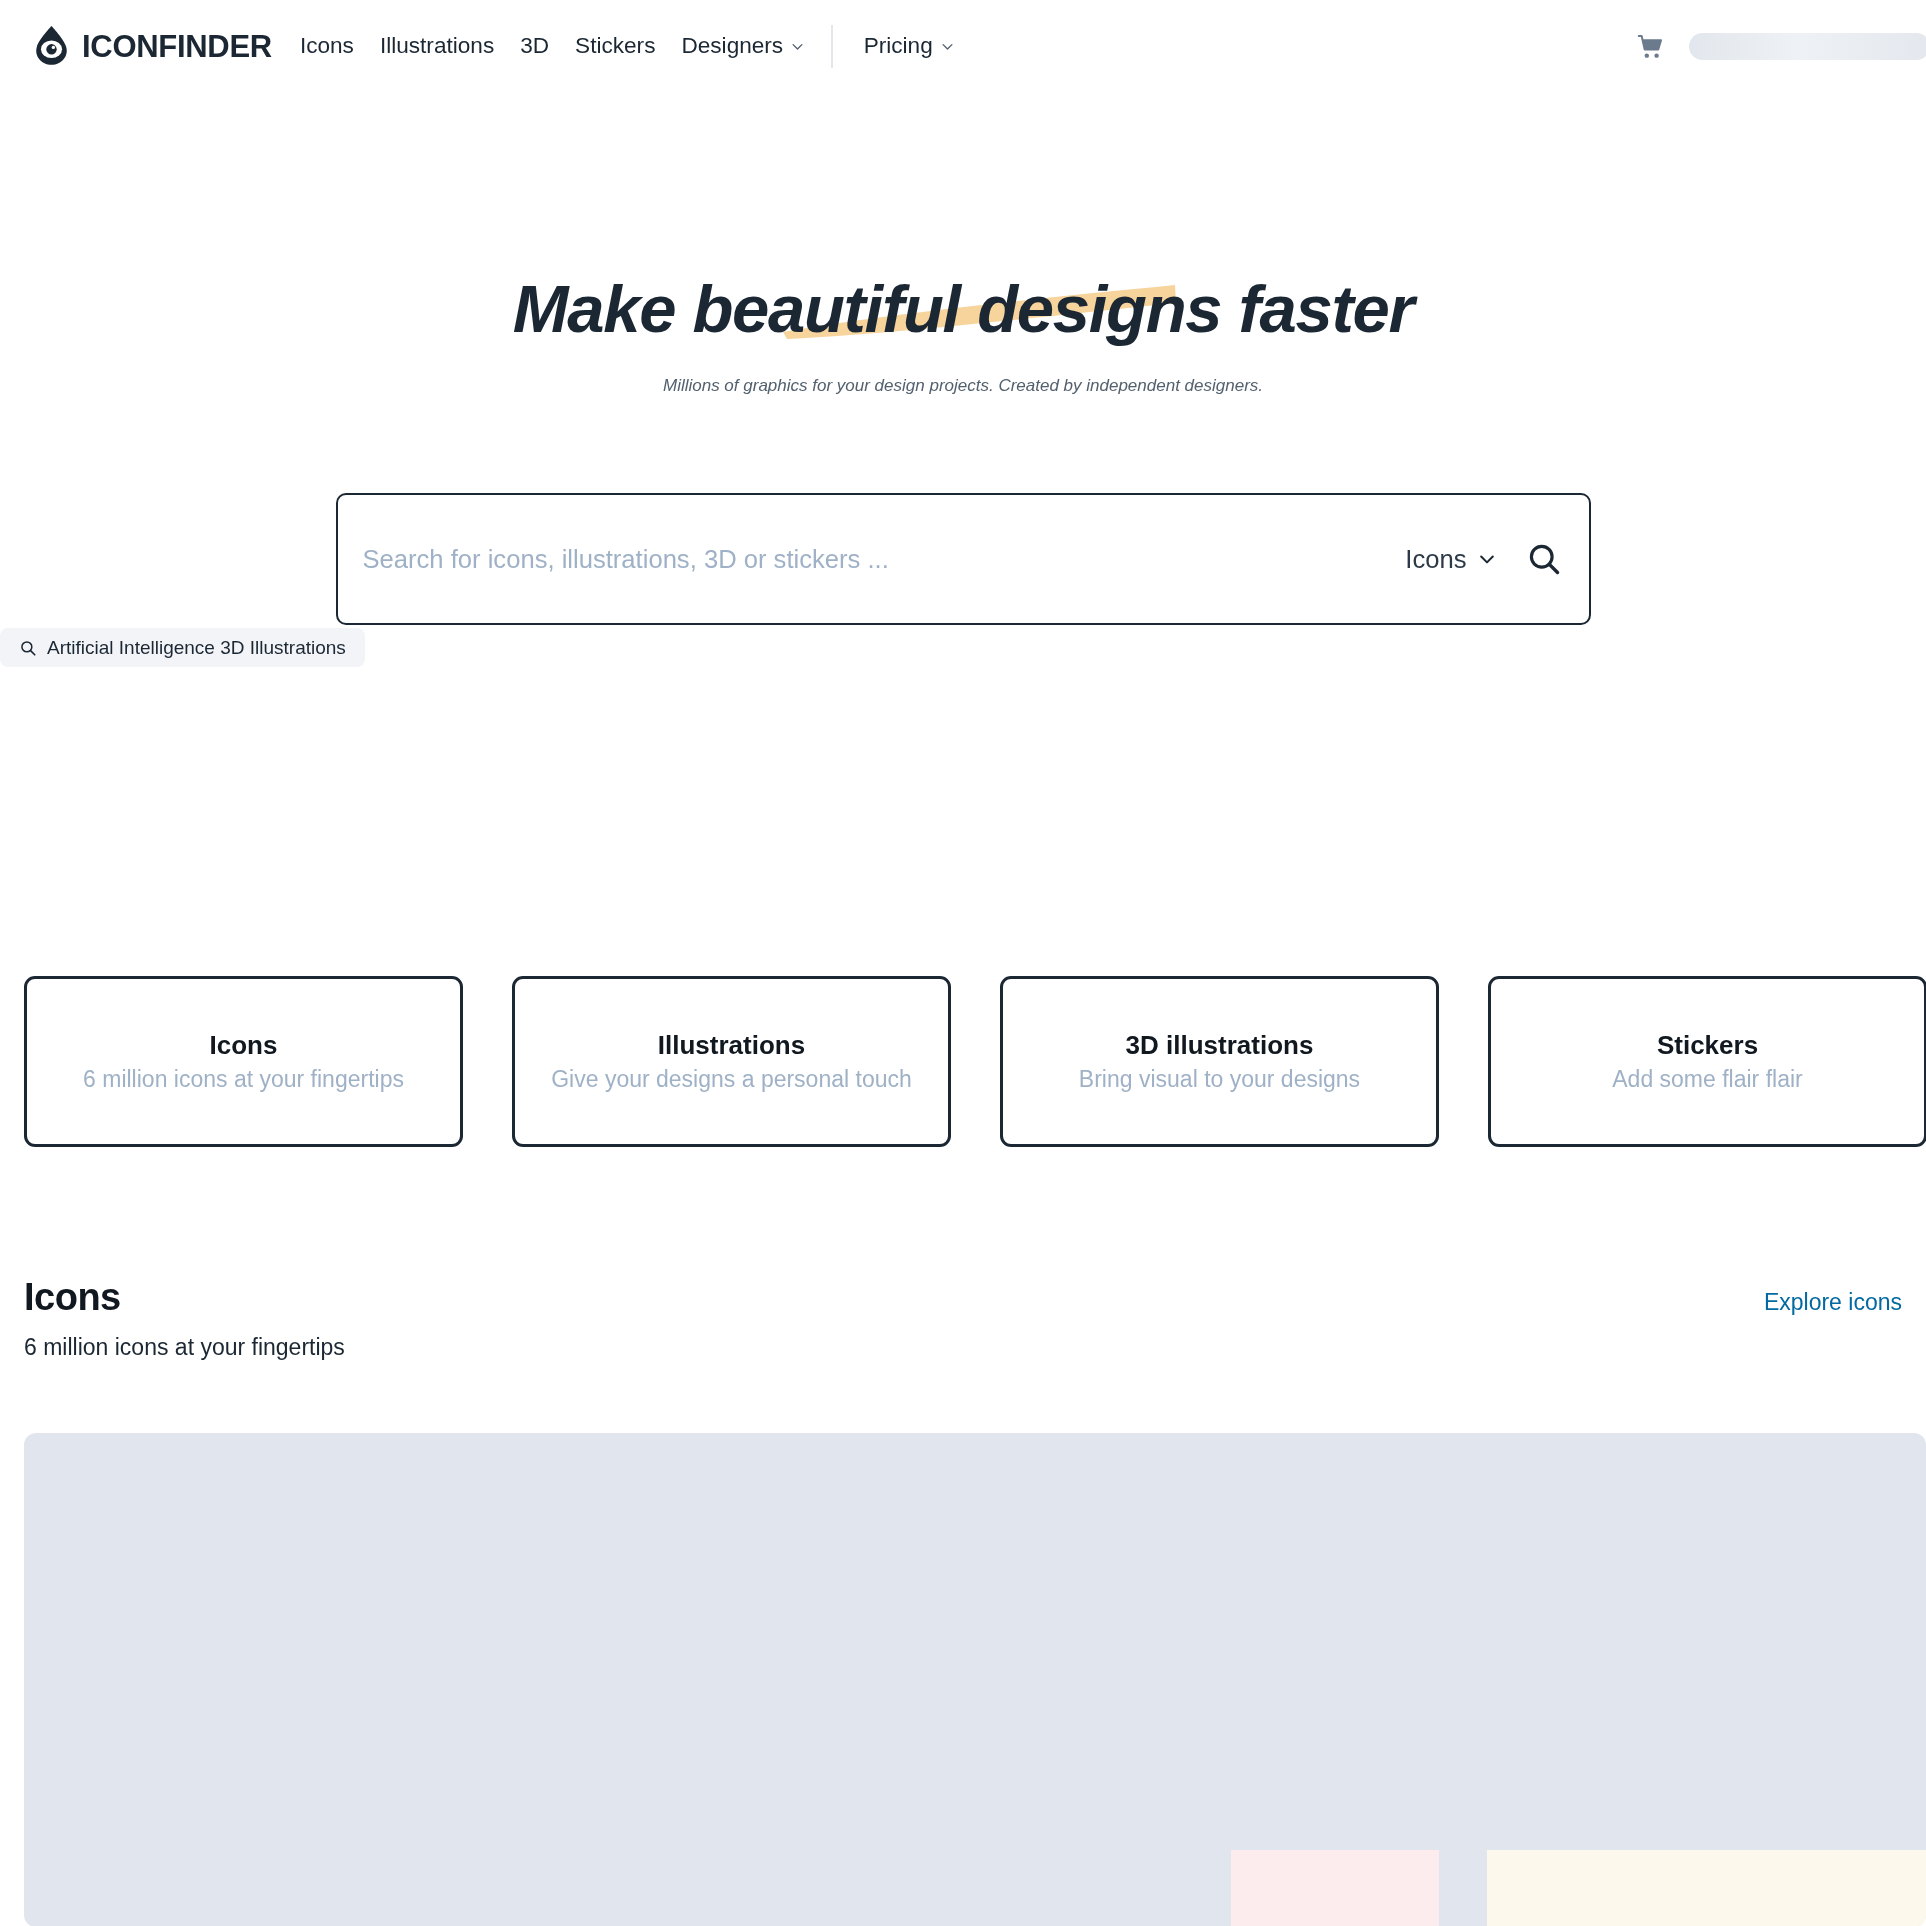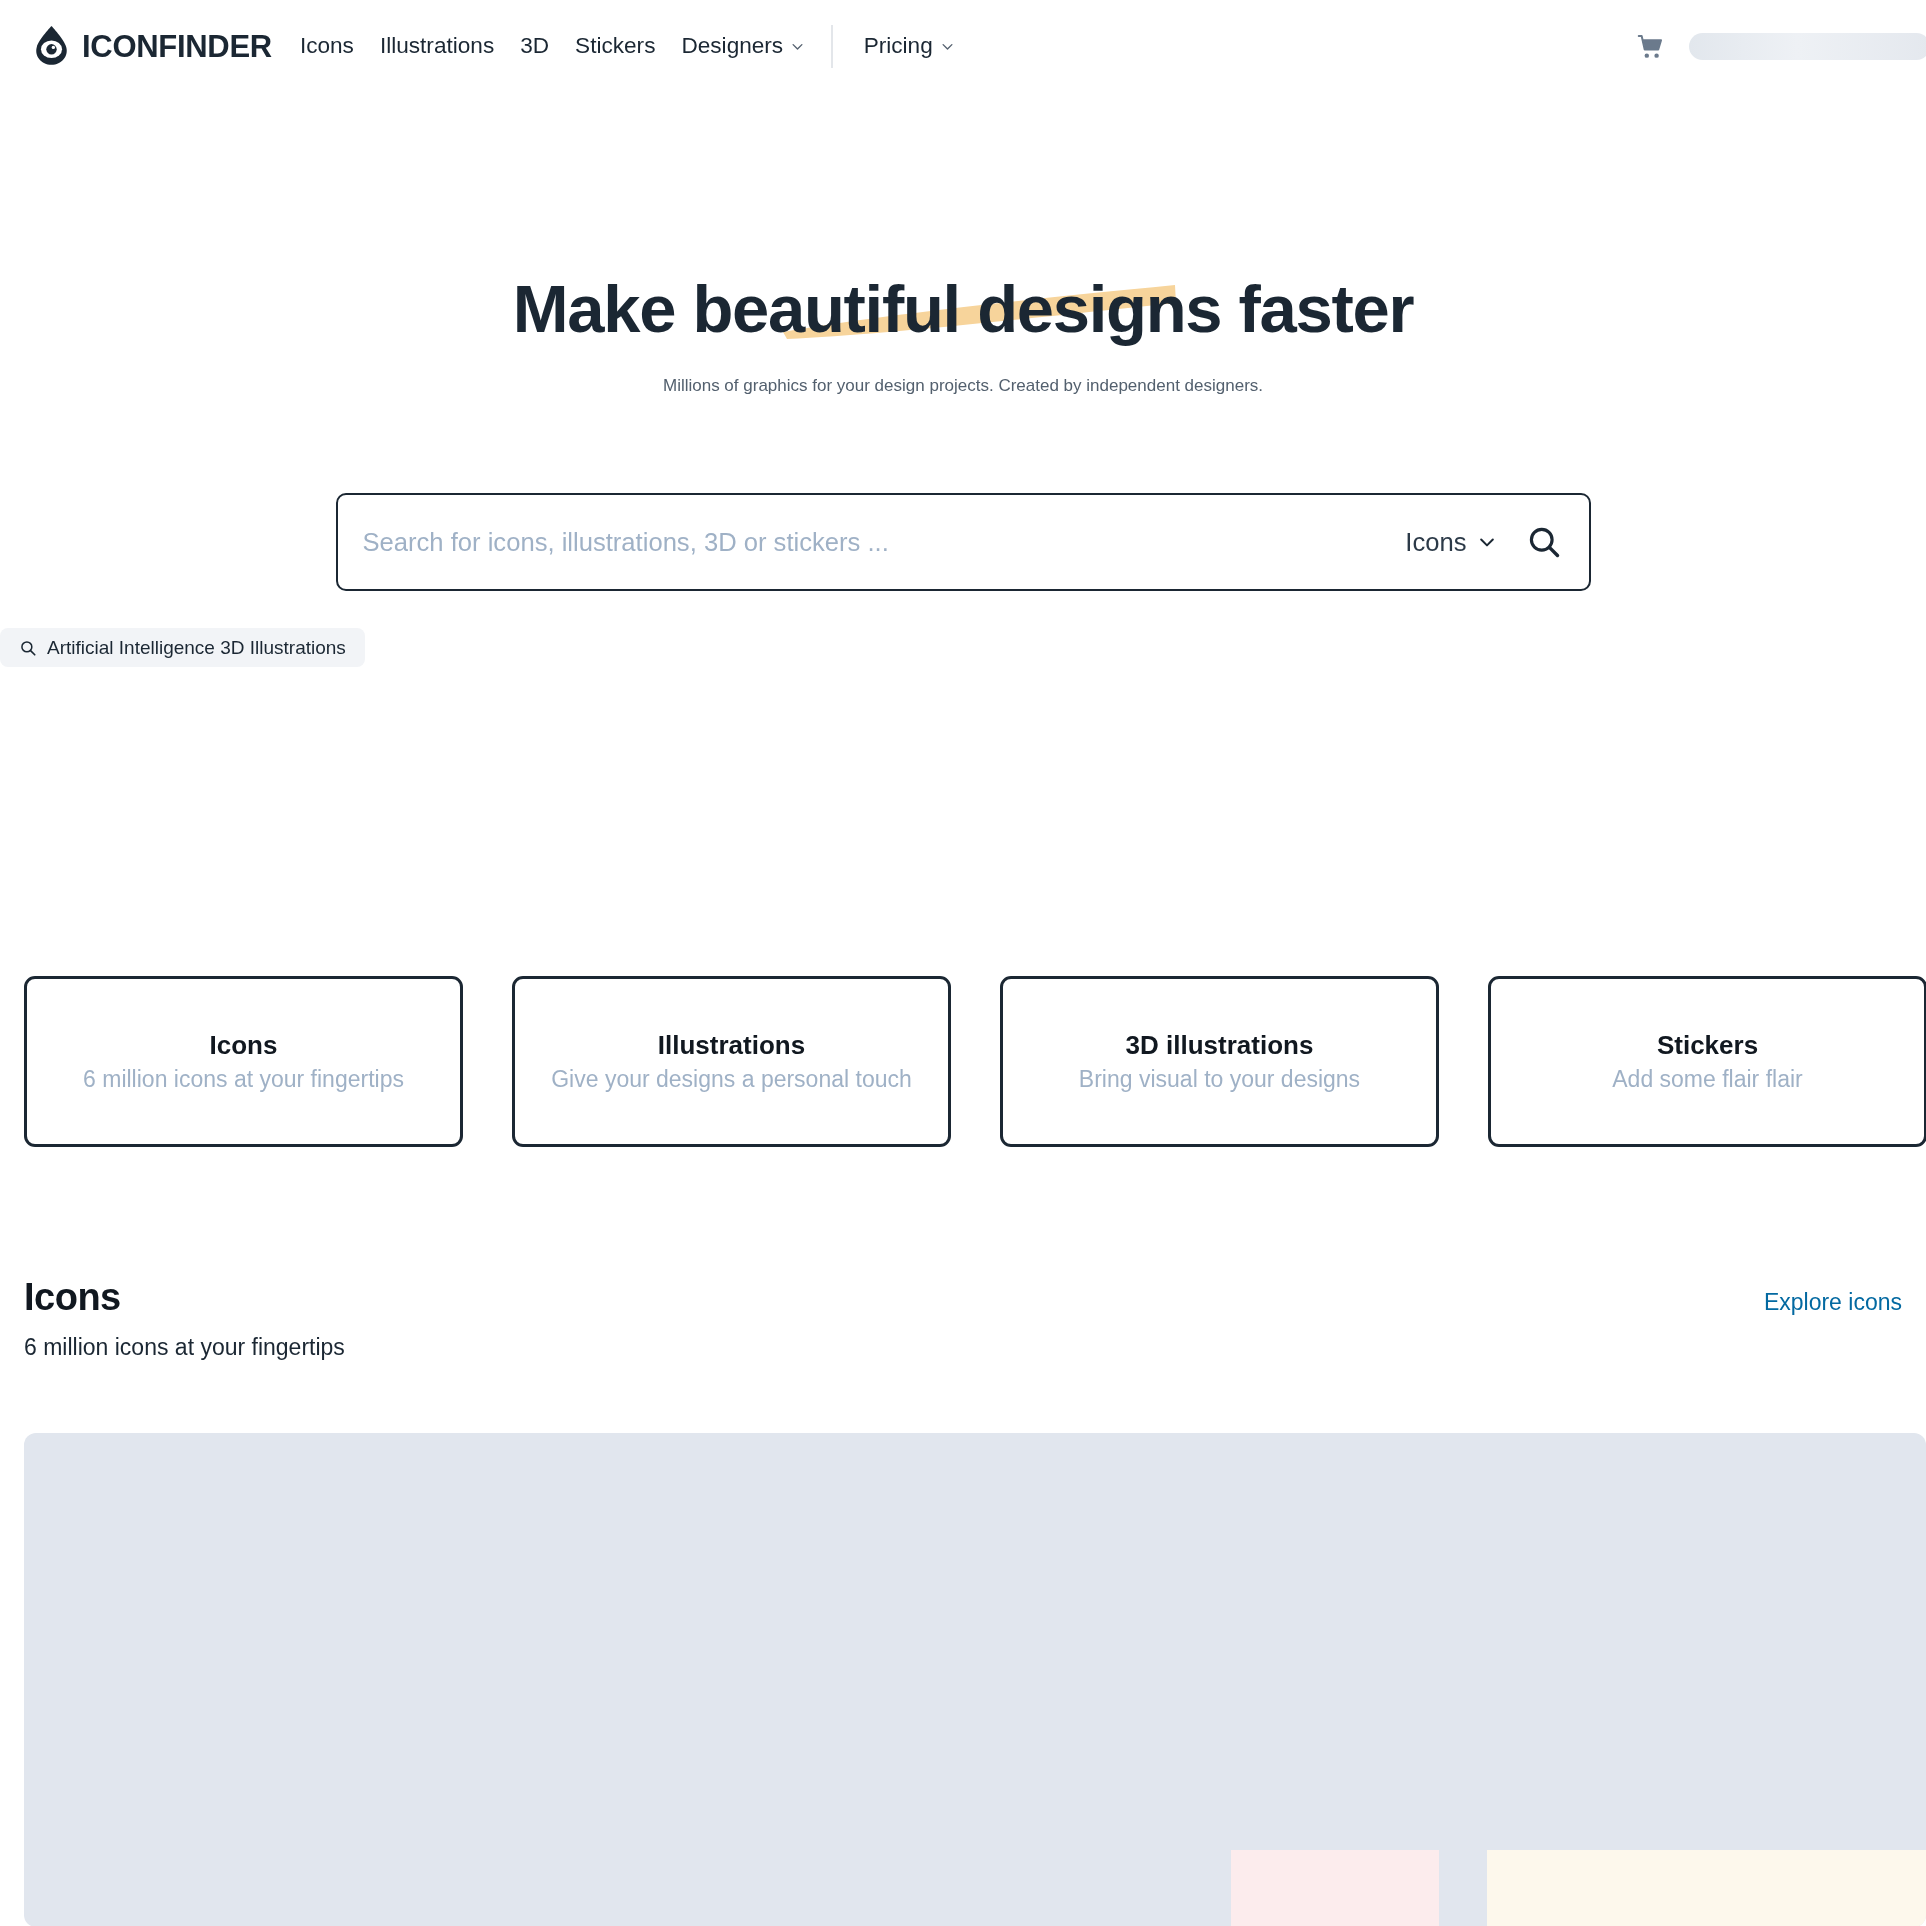--- a/index.html
+++ b/index.html
@@ -109,20 +109,21 @@
     margin-right: -4px;
   }
 
   
   .hero {
     position: absolute;
     top: 271px;
     left: 0;
     width: 1926px;
     text-align: center;
+    font-style: italic;
   }
   .hero-title-wrap {
     position: relative;
     display: inline-block;
   }
   .hero-title {
     position: relative;
     font-size: 67px;
     font-weight: 700;
     letter-spacing: -1.3px;
@@ -154,21 +155,21 @@
   .search-row {
     position: absolute;
     top: 493px;
     left: 0;
     width: 1926px;
     display: flex;
     justify-content: center;
   }
   .search-box {
     width: 1255px;
-    height: 98px;
+    height: 132px;
     box-sizing: border-box;
     border: 2.5px solid #1b2733;
     border-radius: 10px;
     background: #ffffff;
     display: flex;
     align-items: center;
     padding: 0 27px 0 25px;
   }
   .search-input {
     flex: 1 1 auto;

